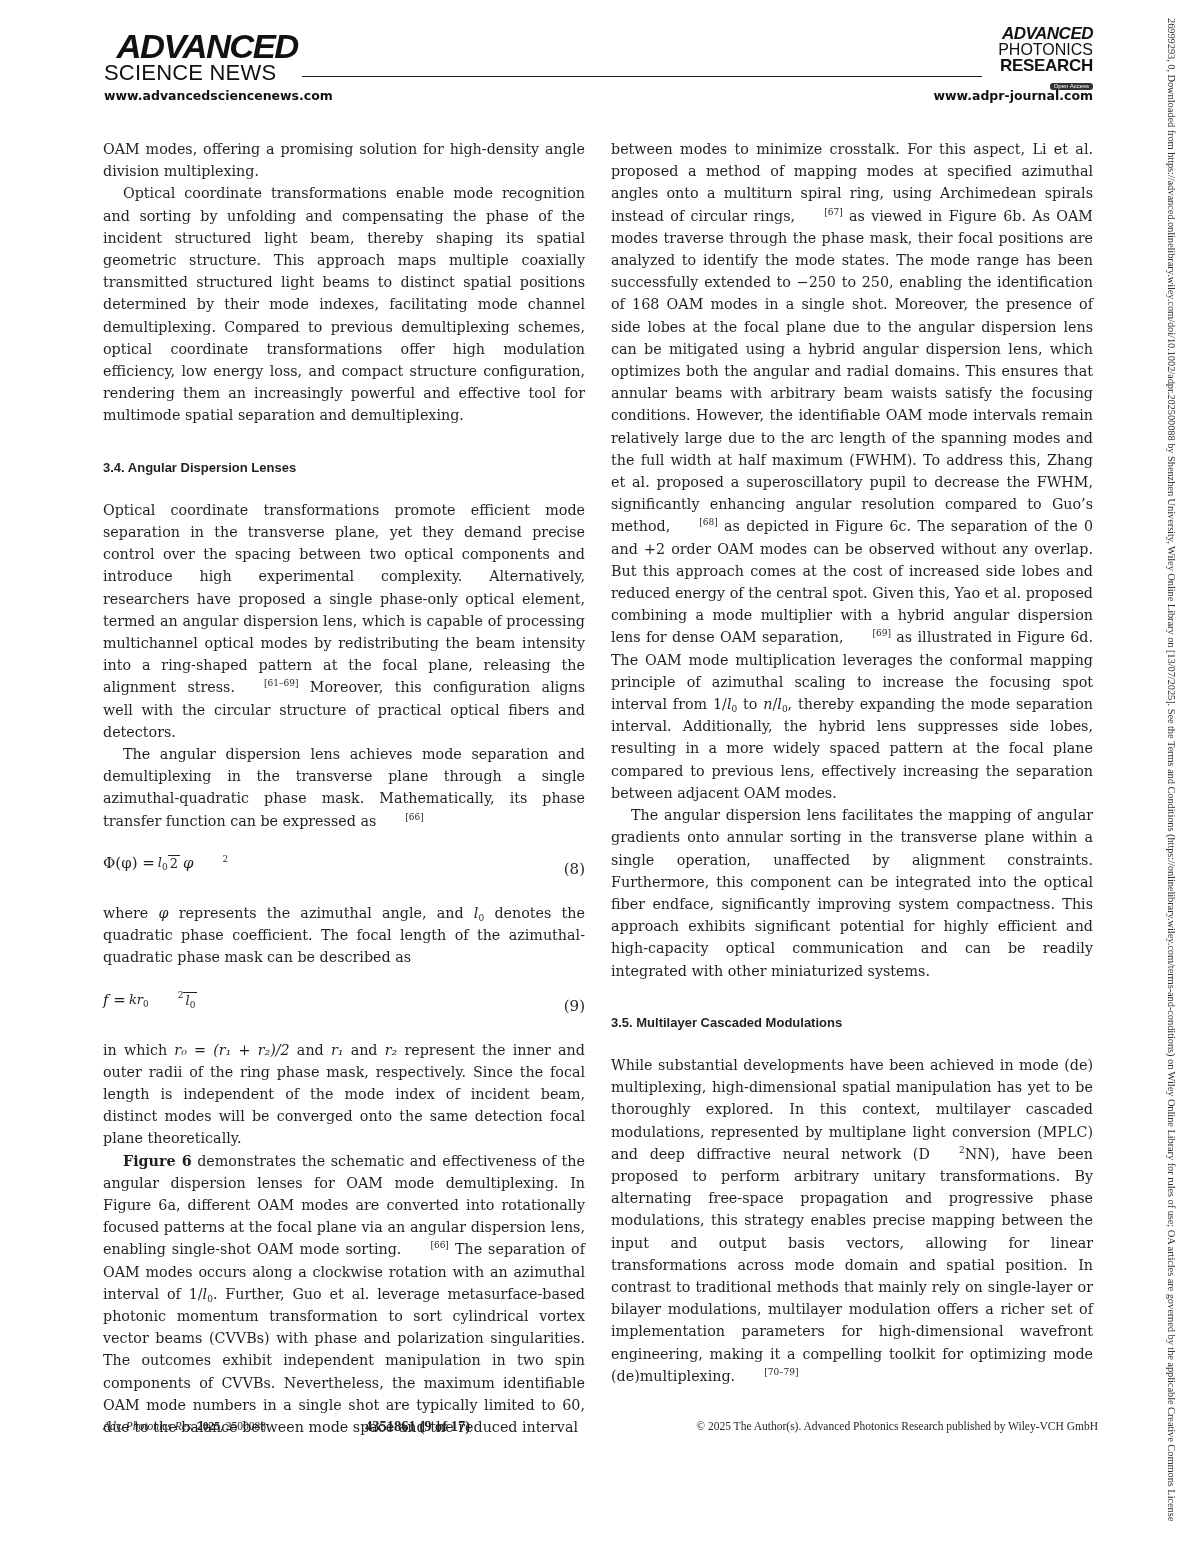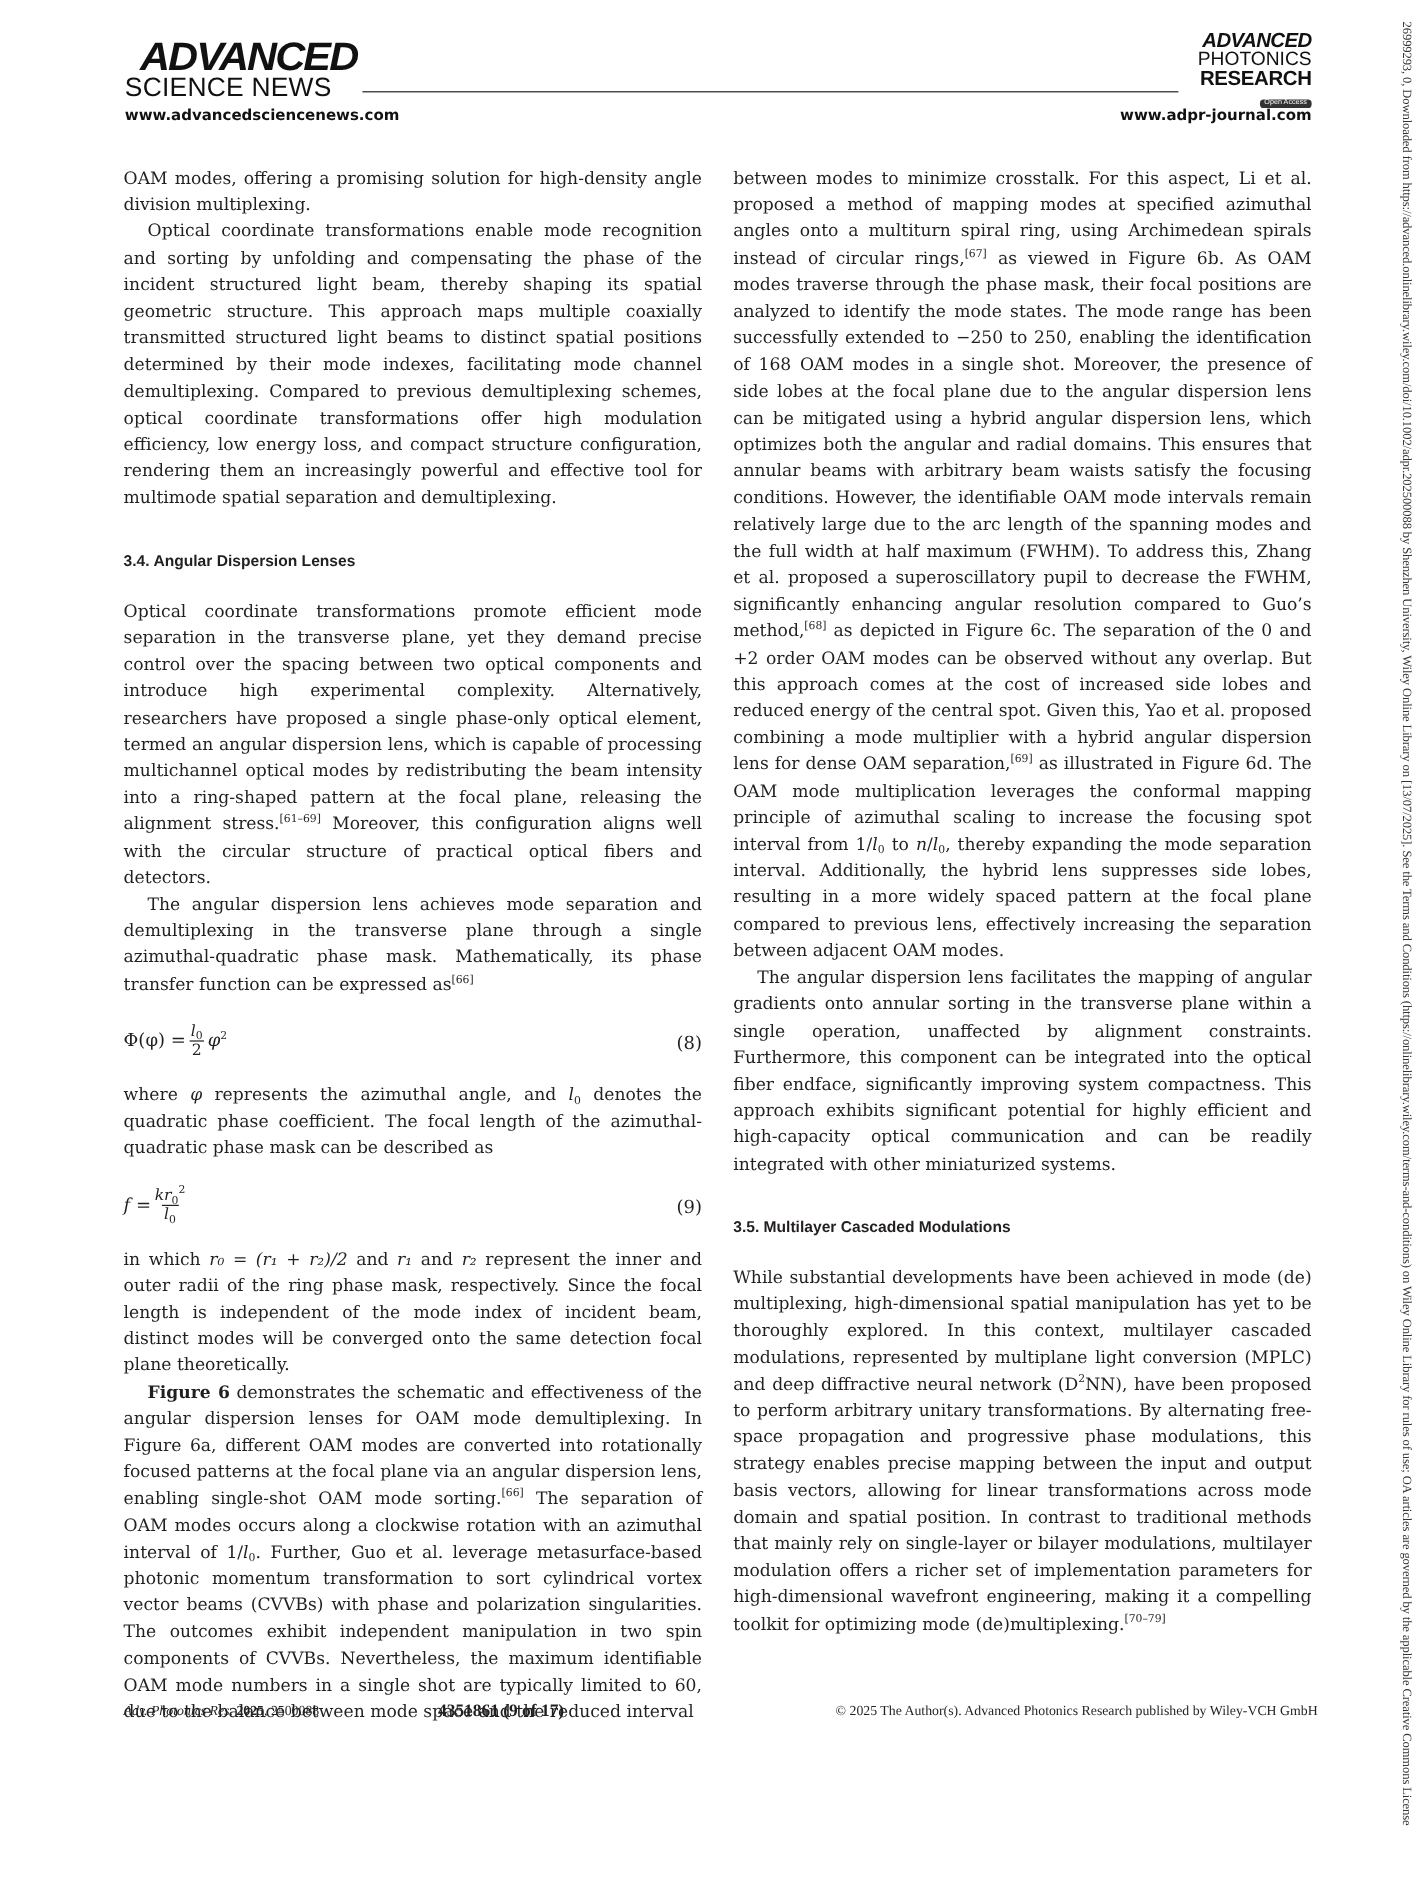--- a/index.html
+++ b/index.html
@@ -18,27 +18,27 @@
   .apr-3 { font-family: "Liberation Sans", sans-serif; font-weight: 900; font-size: 17px; line-height: 17px; color: #111; display: block; letter-spacing: -0.3px; }
   .apr-oa { display: inline-block; background: #333; color: #fff; font-family: "Liberation Sans", sans-serif; font-size: 6px; line-height: 7px; padding: 0 4px; border-radius: 3px; margin-top: 1px; }
   .hdr-url-right { position: absolute; right: 97px; top: 88px; font-family: "DejaVu Sans", sans-serif; font-size: 12.5px; font-weight: bold; color: #111; }
 
   
   .col { position: absolute; top: 138px; width: 482px; font-family: "DejaVu Serif", serif; font-size: 14.3px; line-height: 22.2px; text-align: justify; color: #231f20; }
   .col-left { left: 103px; }
   .col-right { left: 611px; }
   .col p { margin: 0; }
   .col p.indent { text-indent: 20px; }
-  .col sup { font-size: 9px; line-height: 0; vertical-align: 6px; }
+  .col sup { font-size: 9px; line-height: 0; vertical-align: 6px; margin-left: 29px; }
   .col sub { font-size: 9px; line-height: 0; vertical-align: -3px; }
   .h-sec { font-family: Liberation Sans, sans-serif; font-weight: bold; font-size: 13px; margin: 30px 0 20px 0 !important; text-align: left; }
   .eq { position: relative; height: 40px; margin: 16px 0 14px 0; font-family: "DejaVu Serif", serif; font-size: 15px; }
   .eq .expr { position: absolute; left: 0; top: 4px; display: flex; align-items: center; gap: 1px; }
   .eq .num { position: absolute; right: 0; top: 10px; }
-  .frac { display: inline-flex; flex-direction: column; align-items: center; font-size: 13px; line-height: 15px; margin: 0 2px; }
+  .frac { display: inline-flex; align-items: center; font-size: 13px; line-height: 15px; margin: 0 2px; }
   .frac .bar { border-top: 1px solid #231f20; padding: 0 2px; }
   .it { font-style: italic; }
 
   
   .footer { position: absolute; left: 103px; top: 1420px; width: 995px; height: 20px; font-family: Liberation Serif, serif; font-size: 11.5px; color: #231f20; }
   .ft-left { position: absolute; left: 0; top: 0; }
   .ft-left .j { font-style: italic; }
   .ft-mid { position: absolute; left: 262px; top: -2px; font-weight: bold; font-size: 14.5px; }
   .ft-right { position: absolute; right: 0; top: 0; }
 

